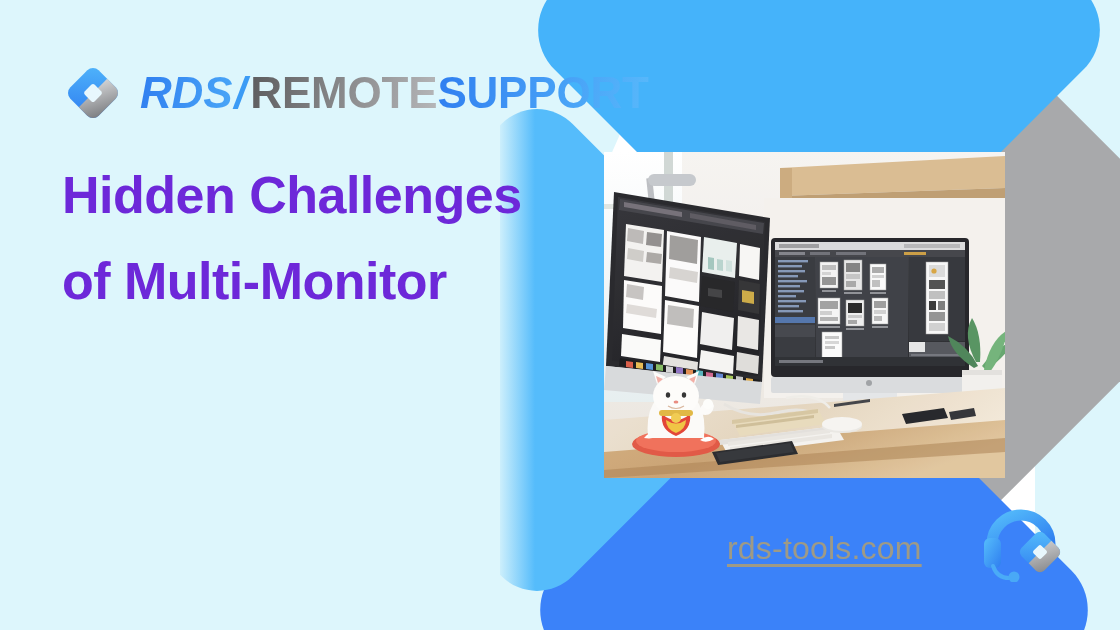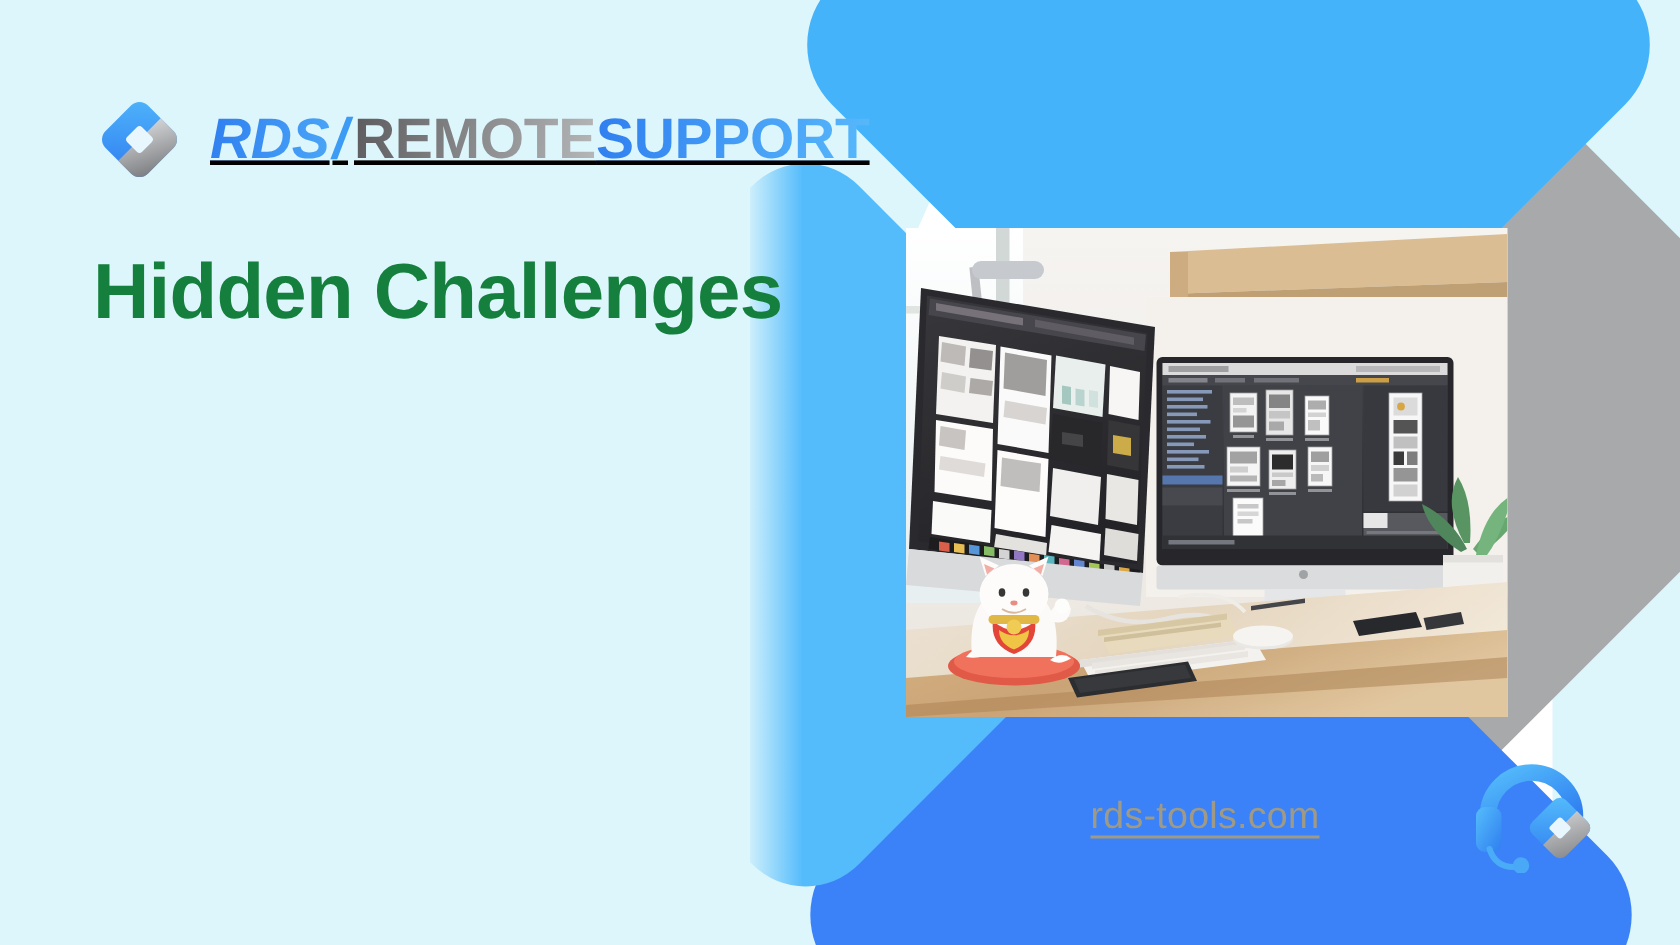--- a/index.html
+++ b/index.html
@@ -102,26 +102,25 @@
   
   .logo-row {
     position:absolute;
     left:62px; top:62px;
     display:flex; align-items:center; gap:16px;
     z-index:40;
   }
   .logo-mark { position:relative; width:62px; height:62px; }
   .logo-mark svg { display:block; width:62px; height:62px; }
   .logo-type {
-    font-size:38px;
+    font-size:44px;
     font-weight:bold;
     letter-spacing:-0.2px;
     white-space:nowrap;
     line-height:1;
-    text-decoration:underline;
   }
   .t-rds {
     font-style:italic;
     background:linear-gradient(100deg,#2f7ef0 0%, #4aa6f7 100%);
     -webkit-background-clip:text; background-clip:text; color:transparent;
   }
   .t-slash {
     font-style:italic; color:#3b9bf5; margin:0 4px 0 2px;
   }
   .t-remote {
@@ -136,42 +135,42 @@
   
   .headline {
     position:absolute;
     left:62px; top:152px;
     z-index:40;
     width:520px;
   }
   .headline .hl-line {
     font-size:52px;
     font-weight:bold;
-    color:#15803d;
+    color:#6d28d9;
     line-height:86px;
     white-space:nowrap;
     letter-spacing:-0.5px;
   }
   .subhead {
     position:absolute;
     left:62px; top:523px;
     z-index:40;
     font-size:28px;
     font-weight:500;
     color:#59a6f2;
     white-space:nowrap;
     letter-spacing:0.1px;
   }
 
   
   .site-url {
     position:absolute;
     left:727px; top:530px;
     z-index:45;
-    font-size:25px;
+    font-size:32px;
     color:#9e9a86;
     text-decoration:underline;
     text-underline-offset:5px;
     letter-spacing:0.2px;
   }
 
   
   .headset {
     position:absolute;
     left:978px; top:498px;
@@ -525,20 +524,21 @@
         </g>
       </svg>
     </span>
     <span class="logo-type">
       <span class="t-rds">RDS</span><span class="t-slash">/</span><span class="t-remote">REMOTE</span><span class="t-support">SUPPORT</span>
     </span>
   </div>
 
   <div class="headline">
     <div class="hl-line">Hidden Challenges</div>
+    <div class="hl-line">of Multi-Monitor</div>
   </div>
 
 
   <a class="site-url" href="#">rds-tools.com</a>
 
   <div class="headset">
     <svg viewBox="0 0 96 84">
       <defs>
         <linearGradient id="hsB" x1="0" y1="0" x2="1" y2="1">
           <stop offset="0" stop-color="#55bdfb"></stop>

